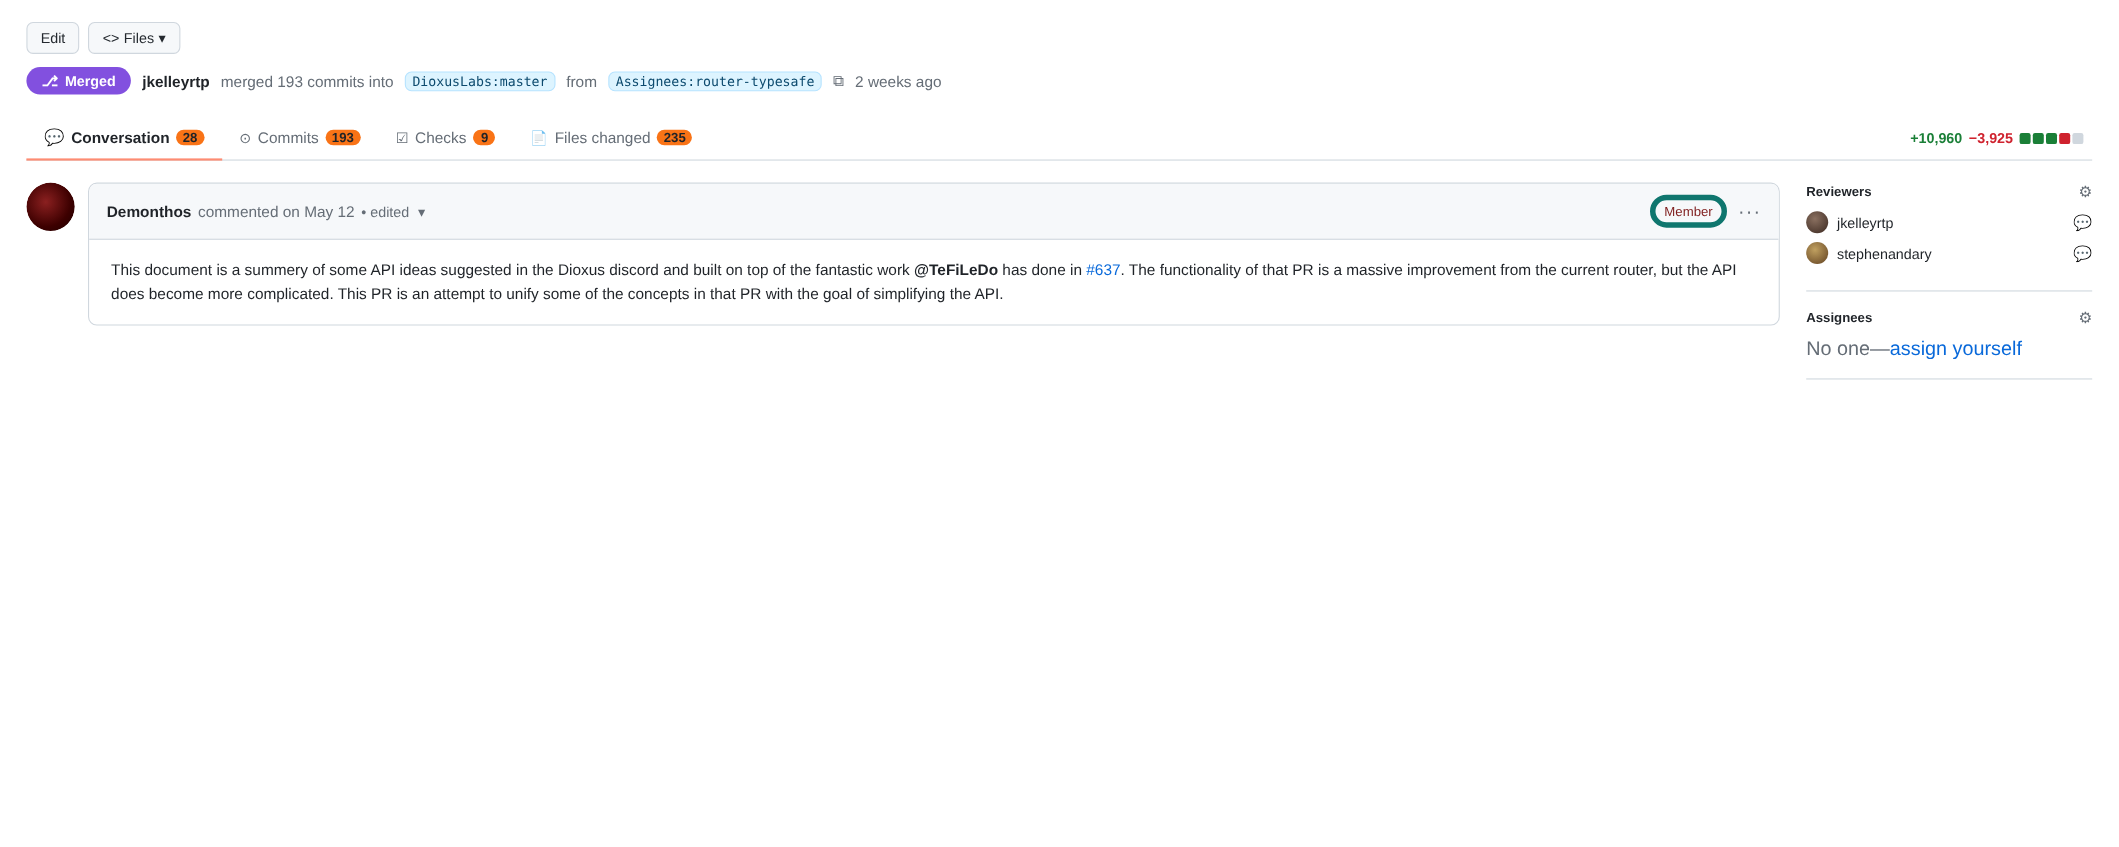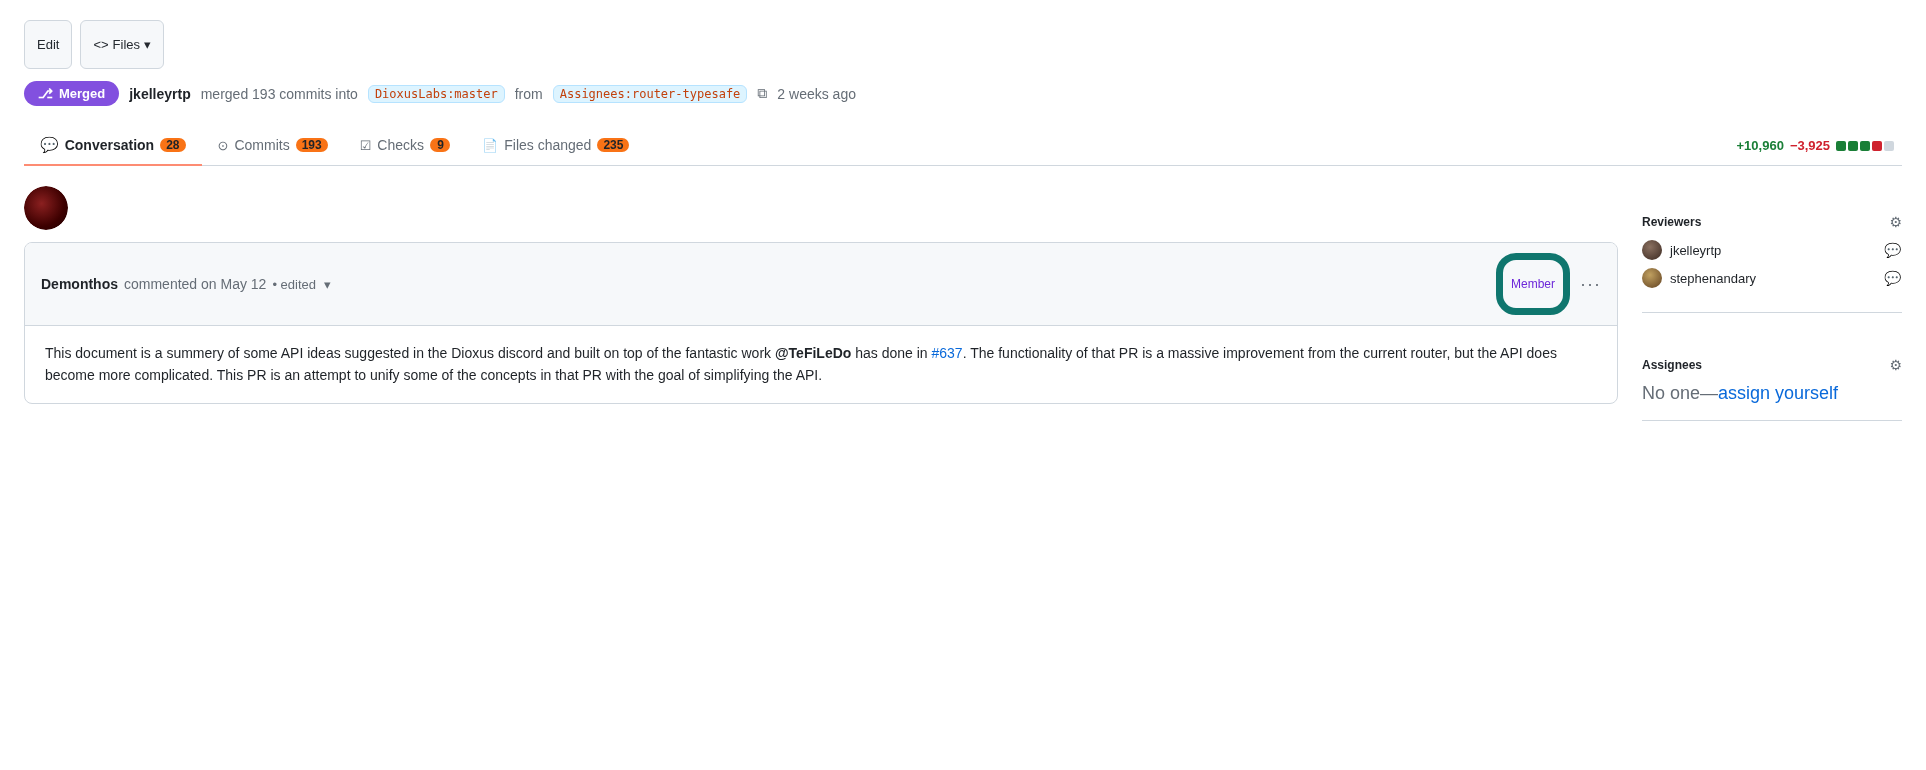--- a/index.html
+++ b/index.html
@@ -27,21 +27,21 @@
       color: #656d76;
       font-weight: 300;
     }
     .header-buttons {
       display: flex;
       gap: 8px;
       align-items: center;
       flex-shrink: 0;
     }
     .btn {
-      padding: 16px 12px;
+      padding: 6px 12px;
       border: 1px solid #d0d7de;
       border-radius: 6px;
       background: #f6f8fa;
       cursor: pointer;
       font-size: 13px;
       color: #24292f;
       display: flex;
       align-items: center;
       gap: 4px;
     }
@@ -62,21 +62,21 @@
       border-radius: 20px;
       padding: 5px 14px;
       font-size: 13px;
       font-weight: 600;
       display: flex;
       align-items: center;
       gap: 6px;
     }
     .branch-tag {
       background: #ddf4ff;
-      color: #c2410c;
+      color: #0c4a6e;
       border: 1px solid #b6e3ff;
       border-radius: 6px;
       padding: 1px 6px;
       font-size: 12px;
       font-family: ui-monospace, SFMono-Regular, monospace;
     }
     .copy-icon {
       display: inline-flex;
       align-items: center;
       color: #656d76;
@@ -150,21 +150,20 @@
 
     
     .comment-thread {
       flex: 1;
       min-width: 0;
     }
     .comment-container {
       display: flex;
       gap: 12px;
       align-items: flex-start;
-      flex-direction: column;
     }
     .avatar {
       width: 44px;
       height: 44px;
       border-radius: 50%;
       flex-shrink: 0;
       overflow: hidden;
     }
     .avatar-img {
       width: 100%;
@@ -206,25 +205,25 @@
       color: #656d76;
       font-size: 13px;
       cursor: pointer;
     }
     .comment-header-right {
       display: flex;
       align-items: center;
       gap: 10px;
     }
     .member-badge {
-      border: 7px solid #0f766e;
+      border: 5px solid #0f766e;
       border-radius: 20px;
-      padding: 17px 8px;
+      padding: 3px 8px;
       font-size: 12px;
-      color: #6d28d9;
+      color: #7f1d1d;
     }
     .more-icon {
       color: #656d76;
       cursor: pointer;
       font-size: 18px;
       letter-spacing: 1px;
     }
     .comment-body {
       padding: 16px 20px;
       font-size: 14px;
@@ -243,21 +242,20 @@
     .sidebar-section {
       border-bottom: 1px solid #d0d7de;
       padding: 16px 0;
     }
     .sidebar-section:first-child { padding-top: 0; }
     .sidebar-section-header {
       display: flex;
       justify-content: space-between;
       align-items: center;
       margin-bottom: 10px;
-      margin-top: 28px;
     }
     .sidebar-section-title {
       font-size: 12px;
       font-weight: 600;
       color: #1f2328;
     }
     .sidebar-gear-icon {
       color: #656d76;
       cursor: pointer;
       font-size: 14px;

